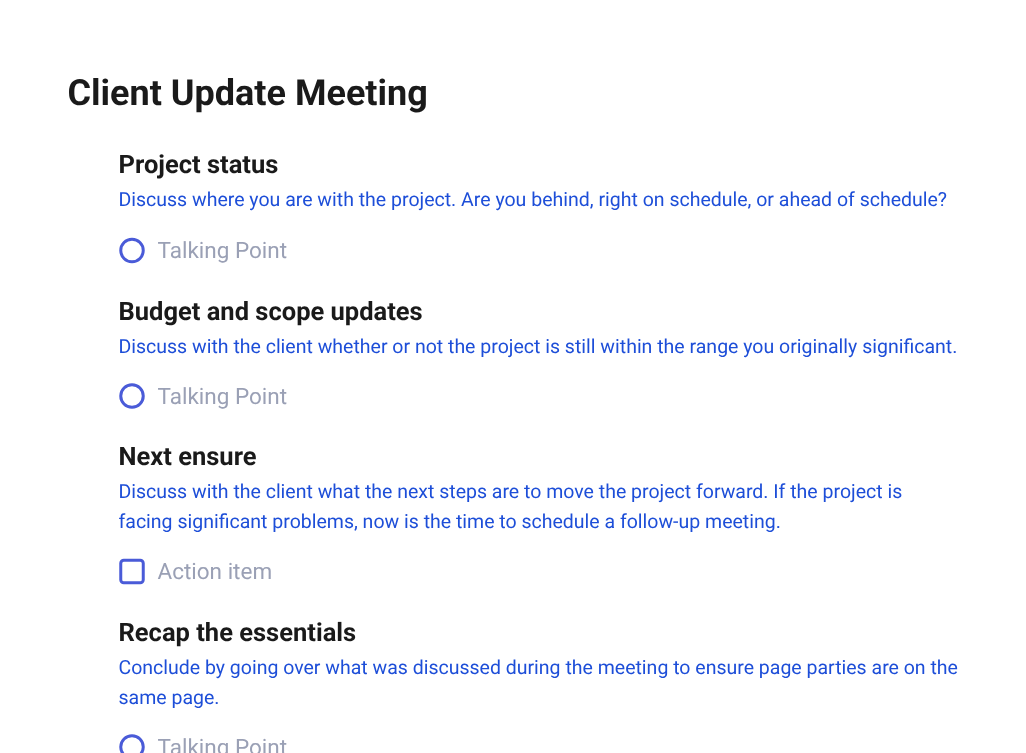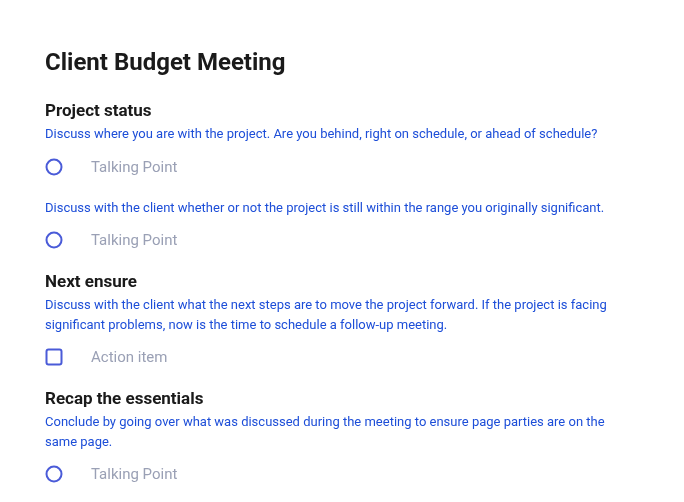--- a/index.html
+++ b/index.html
@@ -12,72 +12,74 @@
     color: #1a1a1a;
   }
   .page-title {
     font-size: 24px;
     font-weight: 700;
     color: #1a1a1a;
     margin-bottom: 24px;
   }
   .section {
     margin-bottom: 22px;
+    margin-left: 34px;
   }
   .section-heading {
     font-size: 17px;
     font-weight: 700;
     color: #1a1a1a;
     margin-bottom: 4px;
   }
   .section-desc {
     font-size: 13px;
     color: #1d4ed8;
     line-height: 1.5;
     margin-bottom: 14px;
   }
   .item-row {
     display: flex;
     align-items: flex-start;
-    gap: 28px;
+    gap: 8px;
   }
   .circle-icon {
     width: 18px;
     height: 18px;
     flex-shrink: 0;
   }
   .square-icon {
     width: 18px;
     height: 18px;
     flex-shrink: 0;
   }
   .placeholder-text {
     font-size: 15px;
     color: #9aa0b5;
   }
 </style>
 </head>
 <body>
 
-<h1 class="page-title">Client Budget Meeting</h1>
+<h1 class="page-title">Client Update Meeting</h1>
 
 <div class="section">
   <h2 class="section-heading">Project status</h2>
   <p class="section-desc">Discuss where you are with the project. Are you behind, right on schedule, or ahead of schedule?</p>
   <div class="item-row">
     <span class="circle-icon">
       <svg viewBox="0 0 18 18" width="18" height="18">
           <circle cx="9" cy="9" r="7.5" fill="none" stroke="#4a5bd8" stroke-width="2"></circle>
         </svg>
     </span>
     <span class="placeholder-text">Talking Point</span>
   </div>
 </div>
 
 <div class="section">
+  <h2 class="section-heading">Budget and scope updates</h2>
   <p class="section-desc">Discuss with the client whether or not the project is still within the range you originally significant.</p>
   <div class="item-row">
     <span class="circle-icon">
       <svg viewBox="0 0 18 18" width="18" height="18">
           <circle cx="9" cy="9" r="7.5" fill="none" stroke="#4a5bd8" stroke-width="2"></circle>
         </svg>
     </span>
     <span class="placeholder-text">Talking Point</span>
   </div>
 </div>

